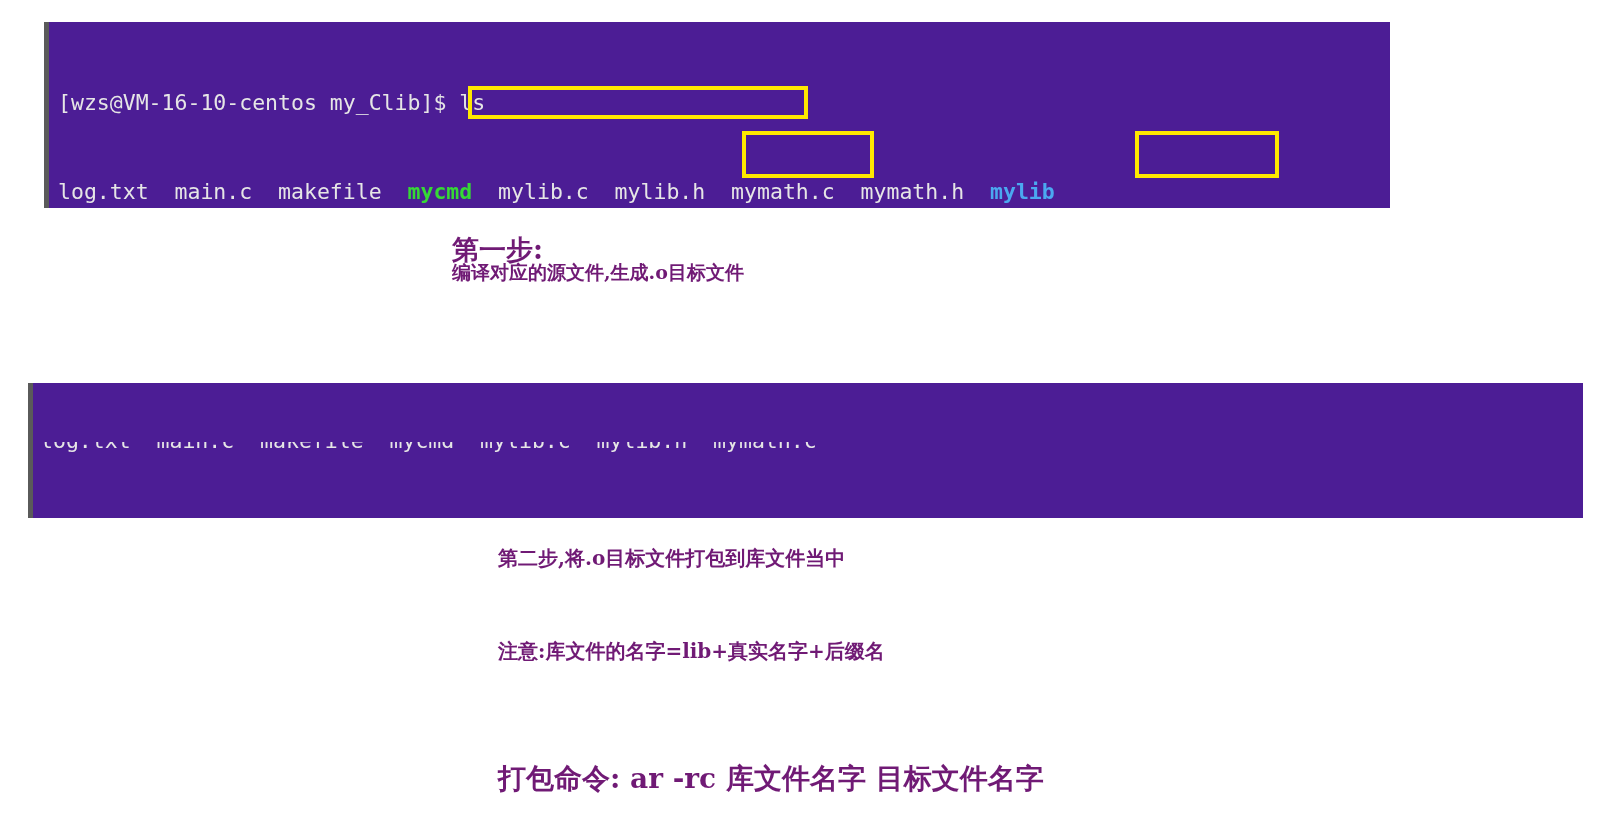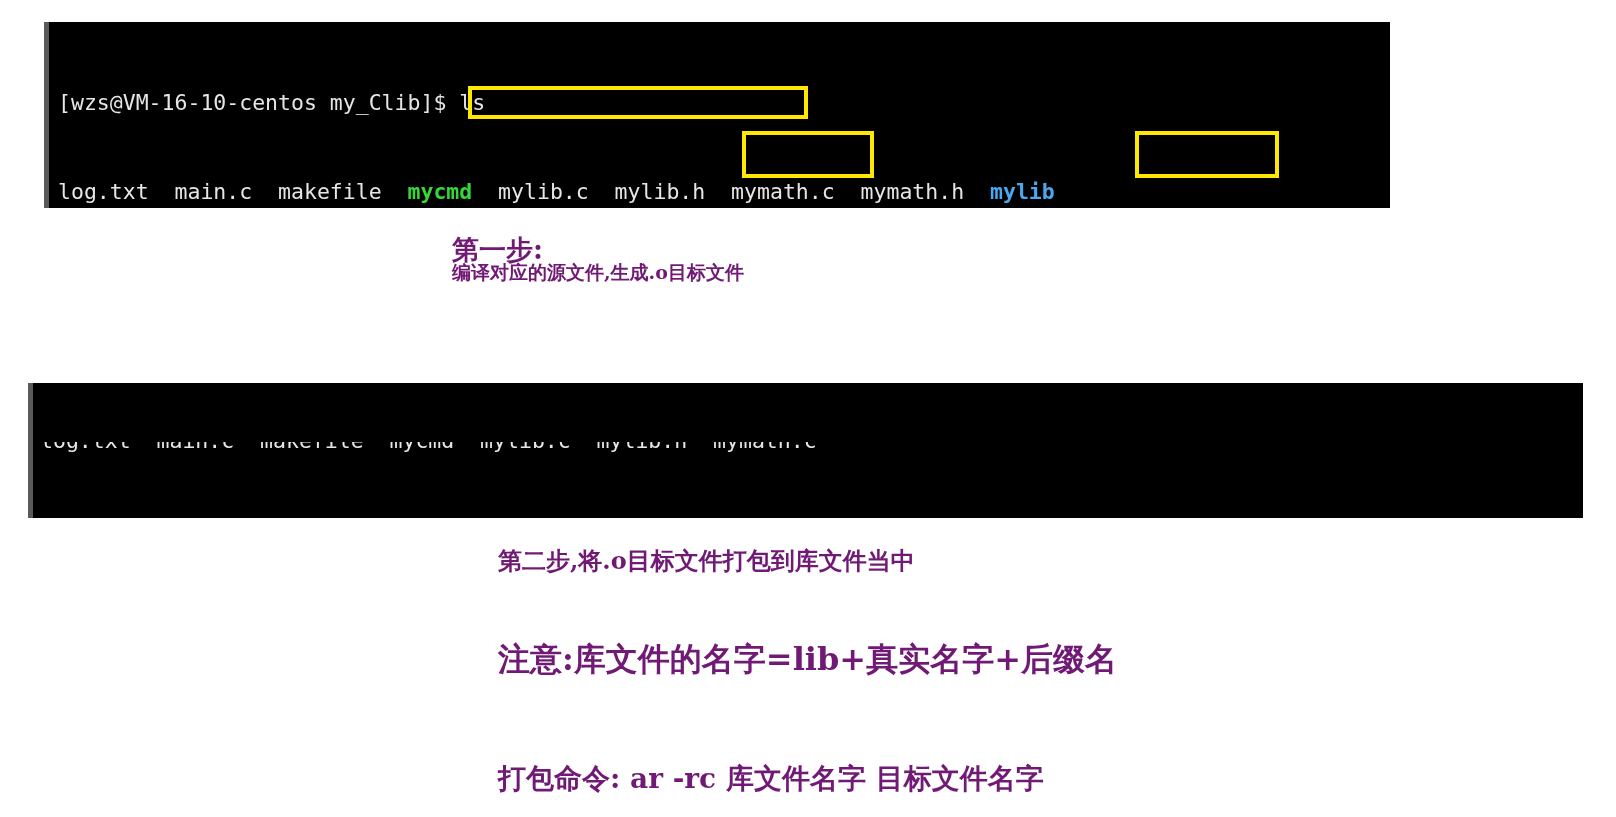--- a/index.html
+++ b/index.html
@@ -11,21 +11,21 @@
     width: 1616px;
     height: 817px;
     position: relative;
     font-family: "Liberation Sans", sans-serif;
     overflow: hidden;
   }
 
   
   .terminal {
     position: absolute;
-    background: #000000;
+    background: #4c1d95;
     overflow: hidden;
     box-sizing: border-box;
   }
   .term-scroll-edge {
     position: absolute;
     left: 0;
     top: 0;
     bottom: 0;
     width: 5px;
     background: #5a5a5a;
@@ -87,22 +87,22 @@
   
   .annot {
     position: absolute;
     color: #701a75;
     font-family: "DejaVu Serif", "Liberation Serif", serif;
     font-weight: bold;
     white-space: pre;
   }
   #annot-step1-title { left: 452px; top: 232px; font-size: 27px; }
   #annot-step1-desc  { left: 452px; top: 260px; font-size: 19px; }
-  #annot-step2       { left: 498px; top: 545px; font-size: 24px; }
-  #annot-note        { left: 498px; top: 638px; font-size: 32px; }
+  #annot-step2       { left: 498px; top: 545px; font-size: 20px; }
+  #annot-note        { left: 498px; top: 638px; font-size: 20px; }
   #annot-cmd         { left: 498px; top: 760px; font-size: 28px; }
 </style>
 </head>
 <body>
 
 <div class="terminal" id="terminal-1">
   <div class="term-scroll-edge"></div>
   <div class="term-body">
     <span class="line"><span class="c-white">[wzs@VM-16-10-centos my_Clib]$ </span><span class="c-white">ls</span></span>
     <span class="line"><span class="c-white">log.txt  main.c  makefile  </span><span class="c-green">mycmd</span><span class="c-white">  mylib.c  mylib.h  mymath.c  mymath.h  </span><span class="c-blue">mylib</span></span>

